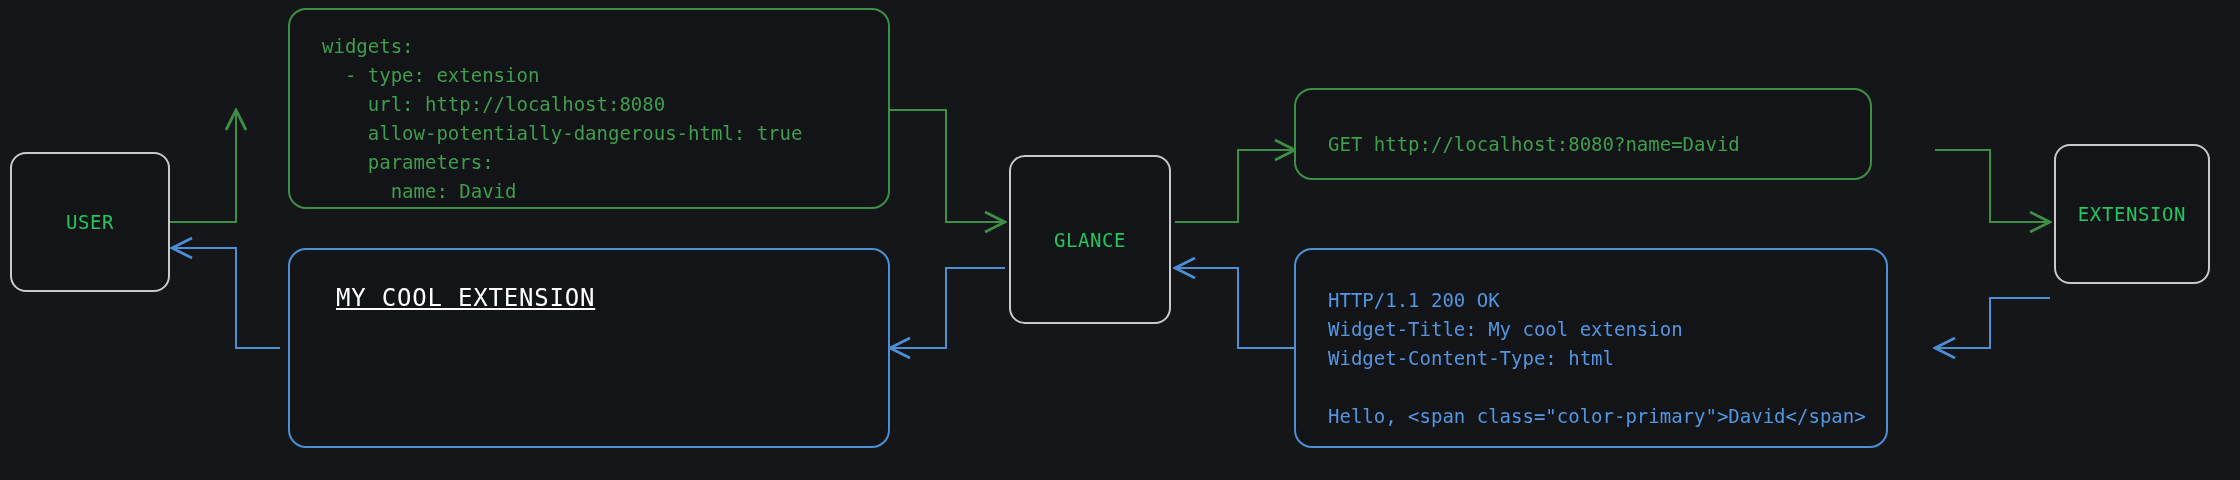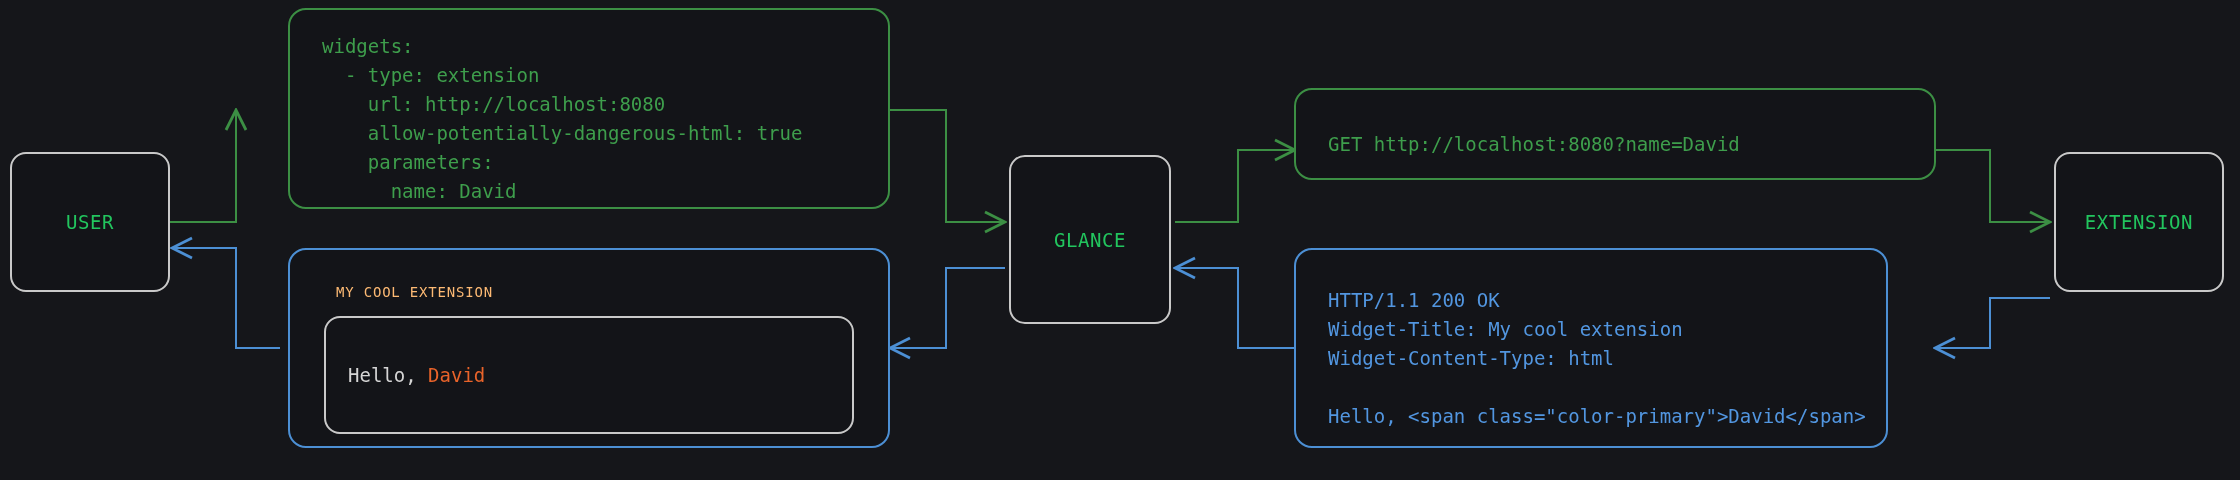--- a/index.html
+++ b/index.html
@@ -70,25 +70,26 @@
   #widget-preview {
     position: absolute;
     box-sizing: border-box;
     border: 2px solid #4c8fd4;
     border-radius: 18px;
     background: #131418;
     z-index: 2;
     padding: 28px 34px;
   }
   #widget-title {
-    color: #fdba74;
+    color: #ffffff;
     font-family: "DejaVu Sans Mono", "Liberation Mono", monospace;
-    font-size: 14px;
+    font-size: 24px;
     letter-spacing: 0.8px;
     margin: 6px 0 16px 12px;
+    text-decoration: underline;
   }
   #widget-body {
     box-sizing: border-box;
     border: 2px solid #c9c9c9;
     border-radius: 16px;
     height: 118px;
     display: flex;
     align-items: center;
     padding-left: 22px;
   }
@@ -136,46 +137,42 @@
   </svg>
 
   <div class="node" style="left:10px; top:152px; width:160px; height:140px;">
     <span class="node-label">USER</span>
   </div>
 
   <div class="node" style="left:1009px; top:155px; width:162px; height:169px;">
     <span class="node-label">GLANCE</span>
   </div>
 
-  <div class="node" style="left:2054px; top:152px; width:170px; height:140px;">
+  <div class="node" style="left:2054px; top:144px; width:156px; height:140px;">
     <span class="node-label">EXTENSION</span>
   </div>
 
   <div class="codebox green" style="left:288px; top:8px; width:602px; height:201px;">
     <pre class="code green">widgets:
   - type: extension
     url: http://localhost:8080
     allow-potentially-dangerous-html: true
     parameters:
       name: David</pre>
   </div>
 
-  <div class="codebox green" style="left:1294px; top:88px; width:642px; height:92px;">
+  <div class="codebox green" style="left:1294px; top:88px; width:578px; height:92px;">
     <pre class="code green">GET http://localhost:8080?name=David</pre>
   </div>
 
   <div class="codebox blue" style="left:1294px; top:248px; width:594px; height:200px;">
     <pre class="code blue">HTTP/1.1 200 OK
 Widget-Title: My cool extension
 Widget-Content-Type: html
 
 Hello, &lt;span class="color-primary"&gt;David&lt;/span&gt;</pre>
   </div>
 
   <div id="widget-preview" style="left:288px; top:248px; width:602px; height:200px;">
     <div id="widget-title">MY COOL EXTENSION</div>
-    <div id="widget-body">
-      <span class="widget-text">Hello, </span>
-      <span class="widget-text accent-name">David</span>
-    </div>
   </div>
 
 </div>
 
 </body></html>

